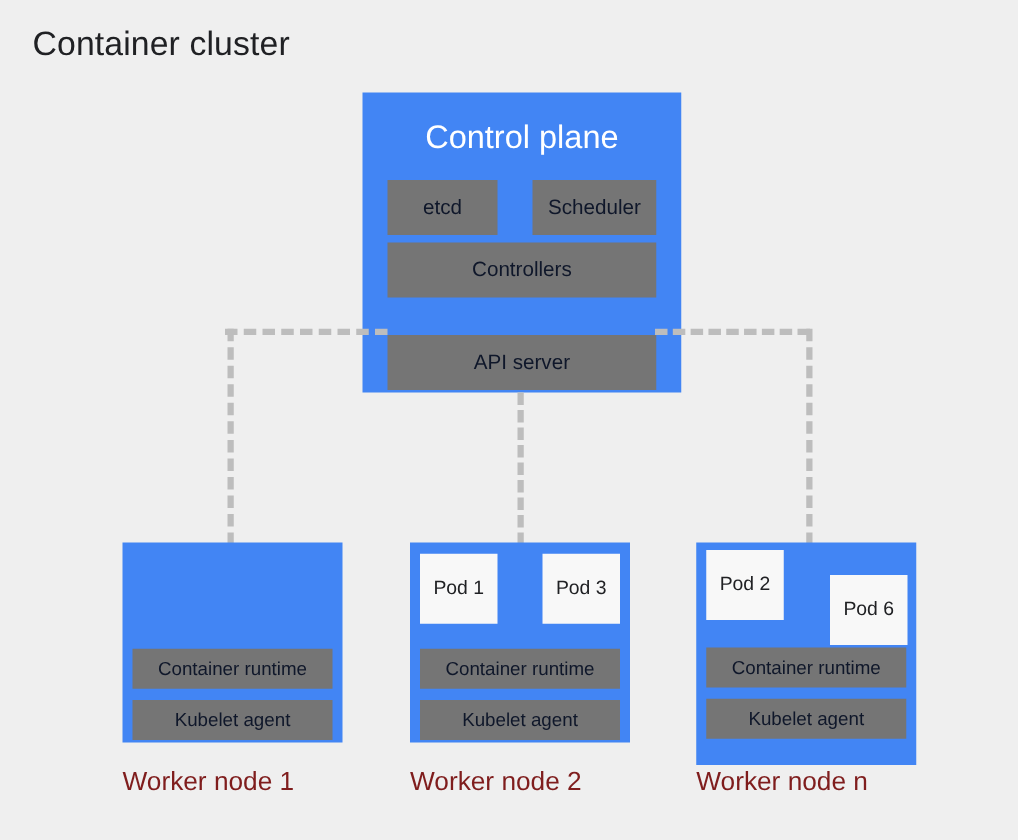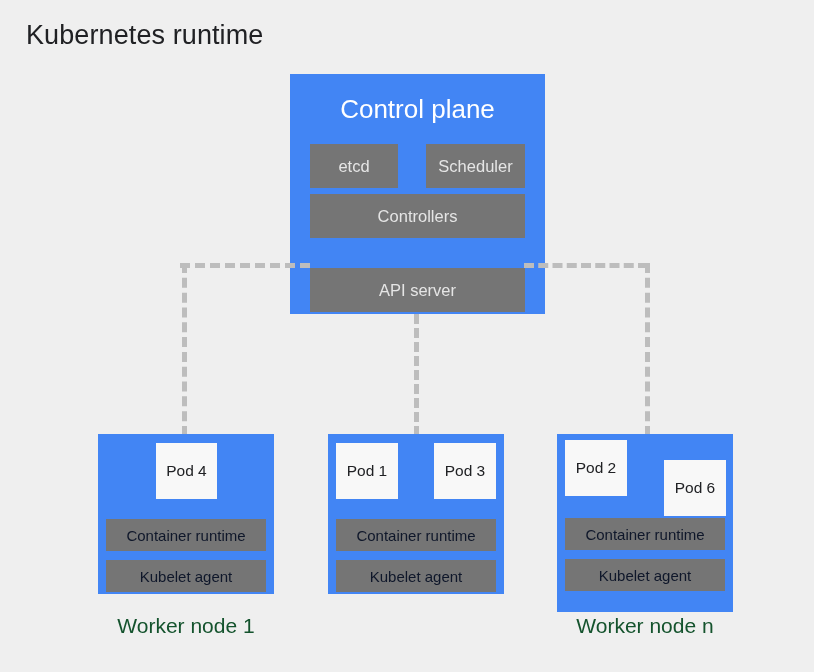--- a/index.html
+++ b/index.html
@@ -52,21 +52,21 @@
   }
   .cp-row {
     position: absolute;
     display: flex;
     gap: 8px;
     left: 20px;
     width: 215px;
   }
   .cp-box {
     background: #757575;
-    color: #e5e5e5;
+    color: #0f172a;
     font-size: 16.5px;
     height: 44px;
     display: flex;
     align-items: center;
     justify-content: center;
     box-sizing: border-box;
   }
   #cp-row-1 { top: 70px; }
   #cp-row-2 { top: 120px; }
   #cp-row-3 { top: 170px; margin-top: 24px; }
@@ -134,22 +134,22 @@
   #worker-node-1 .bar-kubelet { top: 126px; }
   #worker-node-2 .bar-runtime { top: 85px; }
   #worker-node-2 .bar-kubelet { top: 126px; }
   #worker-node-n .bar-runtime { top: 84px; }
   #worker-node-n .bar-kubelet { top: 125px; }
 
   .node-label {
     position: absolute;
     top: 614px;
     width: 176px;
-    text-align: center;
-    color: #14532d;
+    text-align: left;
+    color: #7f1d1d;
     font-size: 21px;
     white-space: nowrap;
   }
   #label-worker-node-1 { left: 98px; }
   #label-worker-node-2 { left: 328px; }
   #label-worker-node-n { left: 557px; }
 
   
   .conn-h {
     position: absolute;
@@ -168,21 +168,21 @@
   #conn-mid-v   { left: 414px; top: 314px; height: 122px; }
   
   #conn-right-h { left: 524px; top: 263px; width: 124px; }
   #conn-right-v { left: 645px; top: 263px; height: 173px; }
 </style>
 </head>
 <body>
 
 <div id="stage">
 
-  <div id="page-title">Kubernetes runtime</div>
+  <div id="page-title">Container cluster</div>
 
   <div id="control-plane">
     <div id="control-plane-title">Control plane</div>
 
     <div class="cp-row" id="cp-row-1">
       <div class="cp-box" id="box-etcd">etcd</div>
       <div class="cp-box" id="box-scheduler">Scheduler</div>
     </div>
 
     <div class="cp-row" id="cp-row-2">
@@ -194,36 +194,34 @@
     </div>
   </div>
 
   <div class="conn-h" id="conn-left-h"></div>
   <div class="conn-v" id="conn-left-v"></div>
   <div class="conn-v" id="conn-mid-v"></div>
   <div class="conn-h" id="conn-right-h"></div>
   <div class="conn-v" id="conn-right-v"></div>
 
   <div class="worker-node" id="worker-node-1">
-    <div class="pod-area">
-      <div class="pod" id="pod-4">Pod 4</div>
-    </div>
     <div class="node-bar bar-runtime">Container runtime</div>
     <div class="node-bar bar-kubelet">Kubelet agent</div>
   </div>
   <div class="node-label" id="label-worker-node-1">Worker node 1</div>
 
   <div class="worker-node" id="worker-node-2">
     <div class="pod-area">
       <div class="pod" id="pod-1">Pod 1</div>
       <div class="pod" id="pod-3">Pod 3</div>
     </div>
     <div class="node-bar bar-runtime">Container runtime</div>
     <div class="node-bar bar-kubelet">Kubelet agent</div>
   </div>
+  <div class="node-label" id="label-worker-node-2">Worker node 2</div>
 
   <div class="worker-node" id="worker-node-n">
     <div class="pod-area">
       <div class="pod" id="pod-2">Pod 2</div>
       <div class="pod" id="pod-6">Pod 6</div>
     </div>
     <div class="node-bar bar-runtime">Container runtime</div>
     <div class="node-bar bar-kubelet">Kubelet agent</div>
   </div>
   <div class="node-label" id="label-worker-node-n">Worker node n</div>

